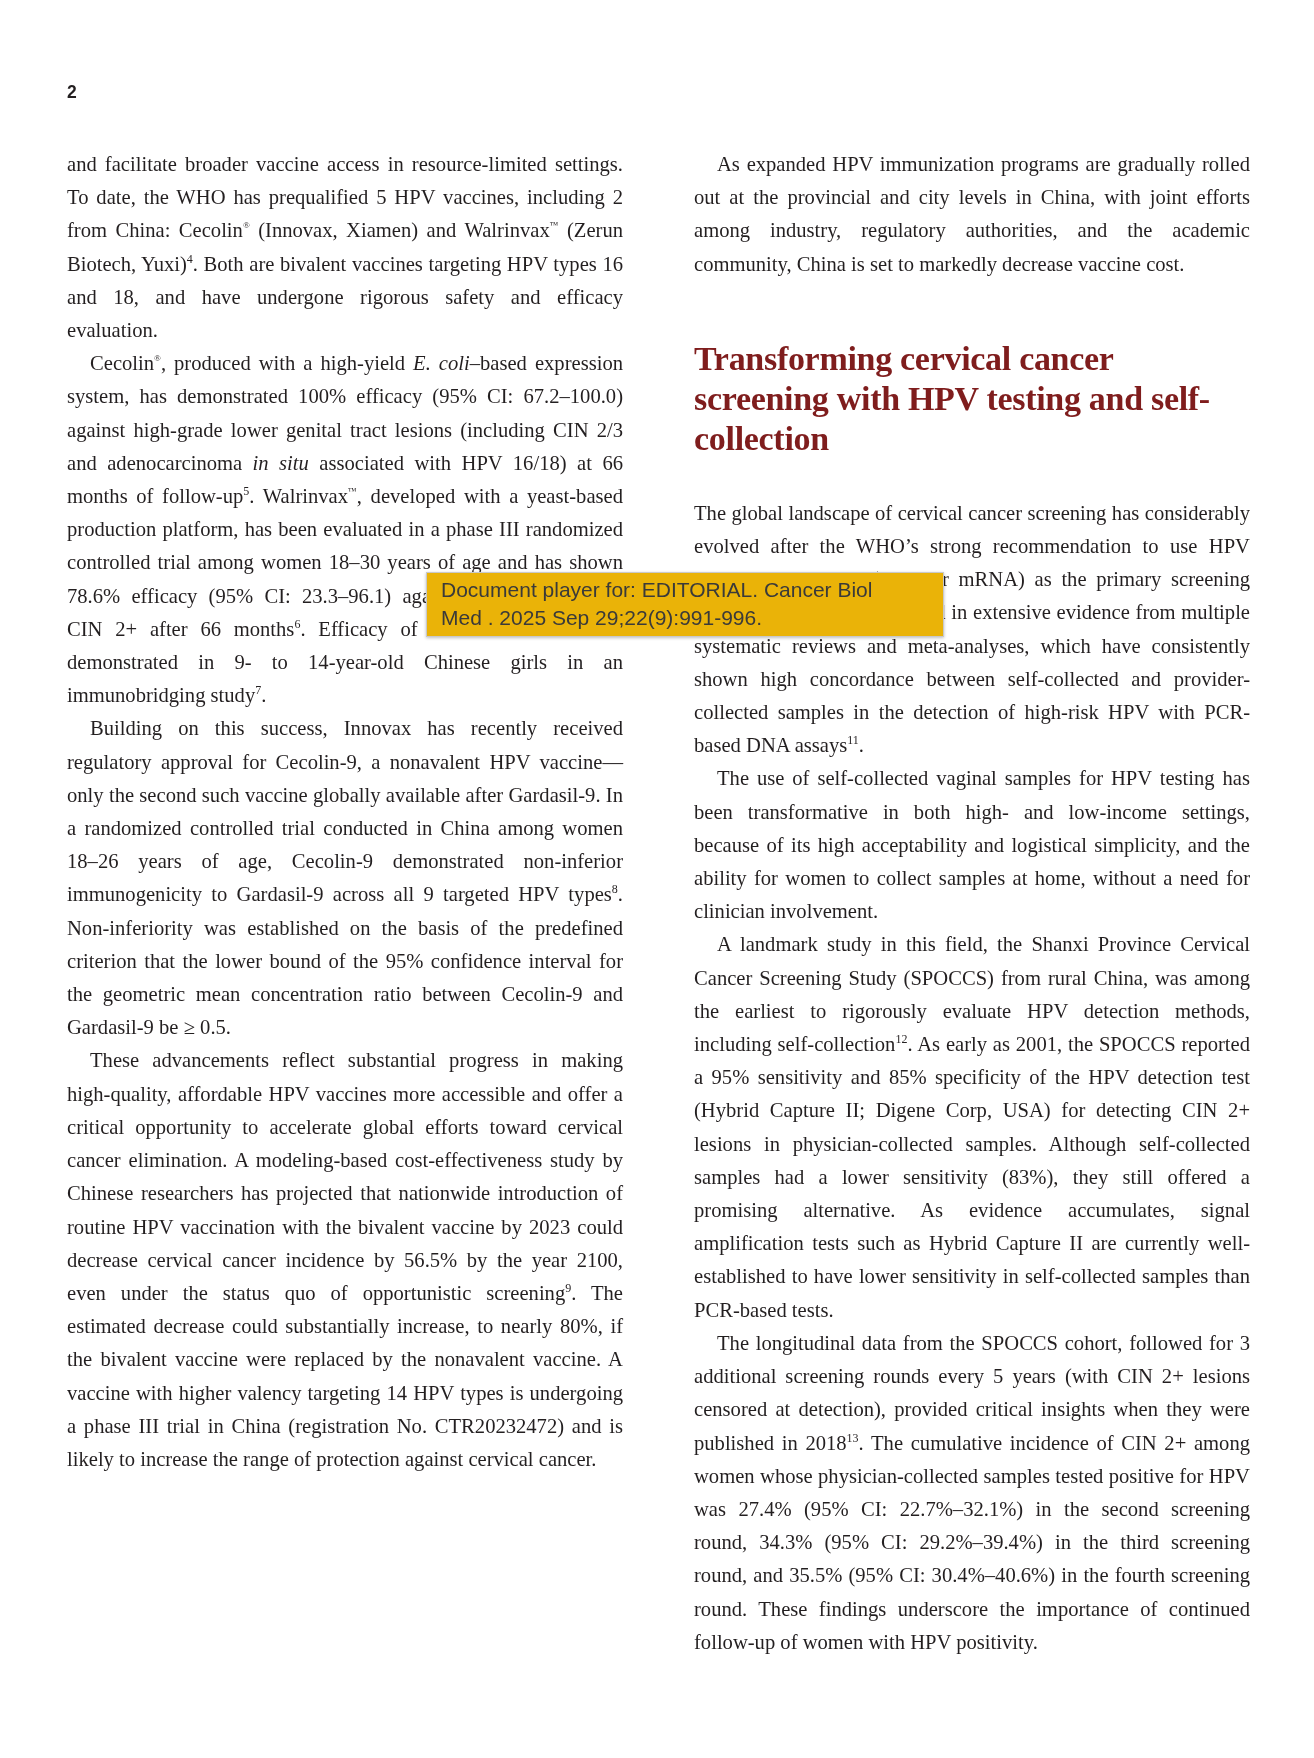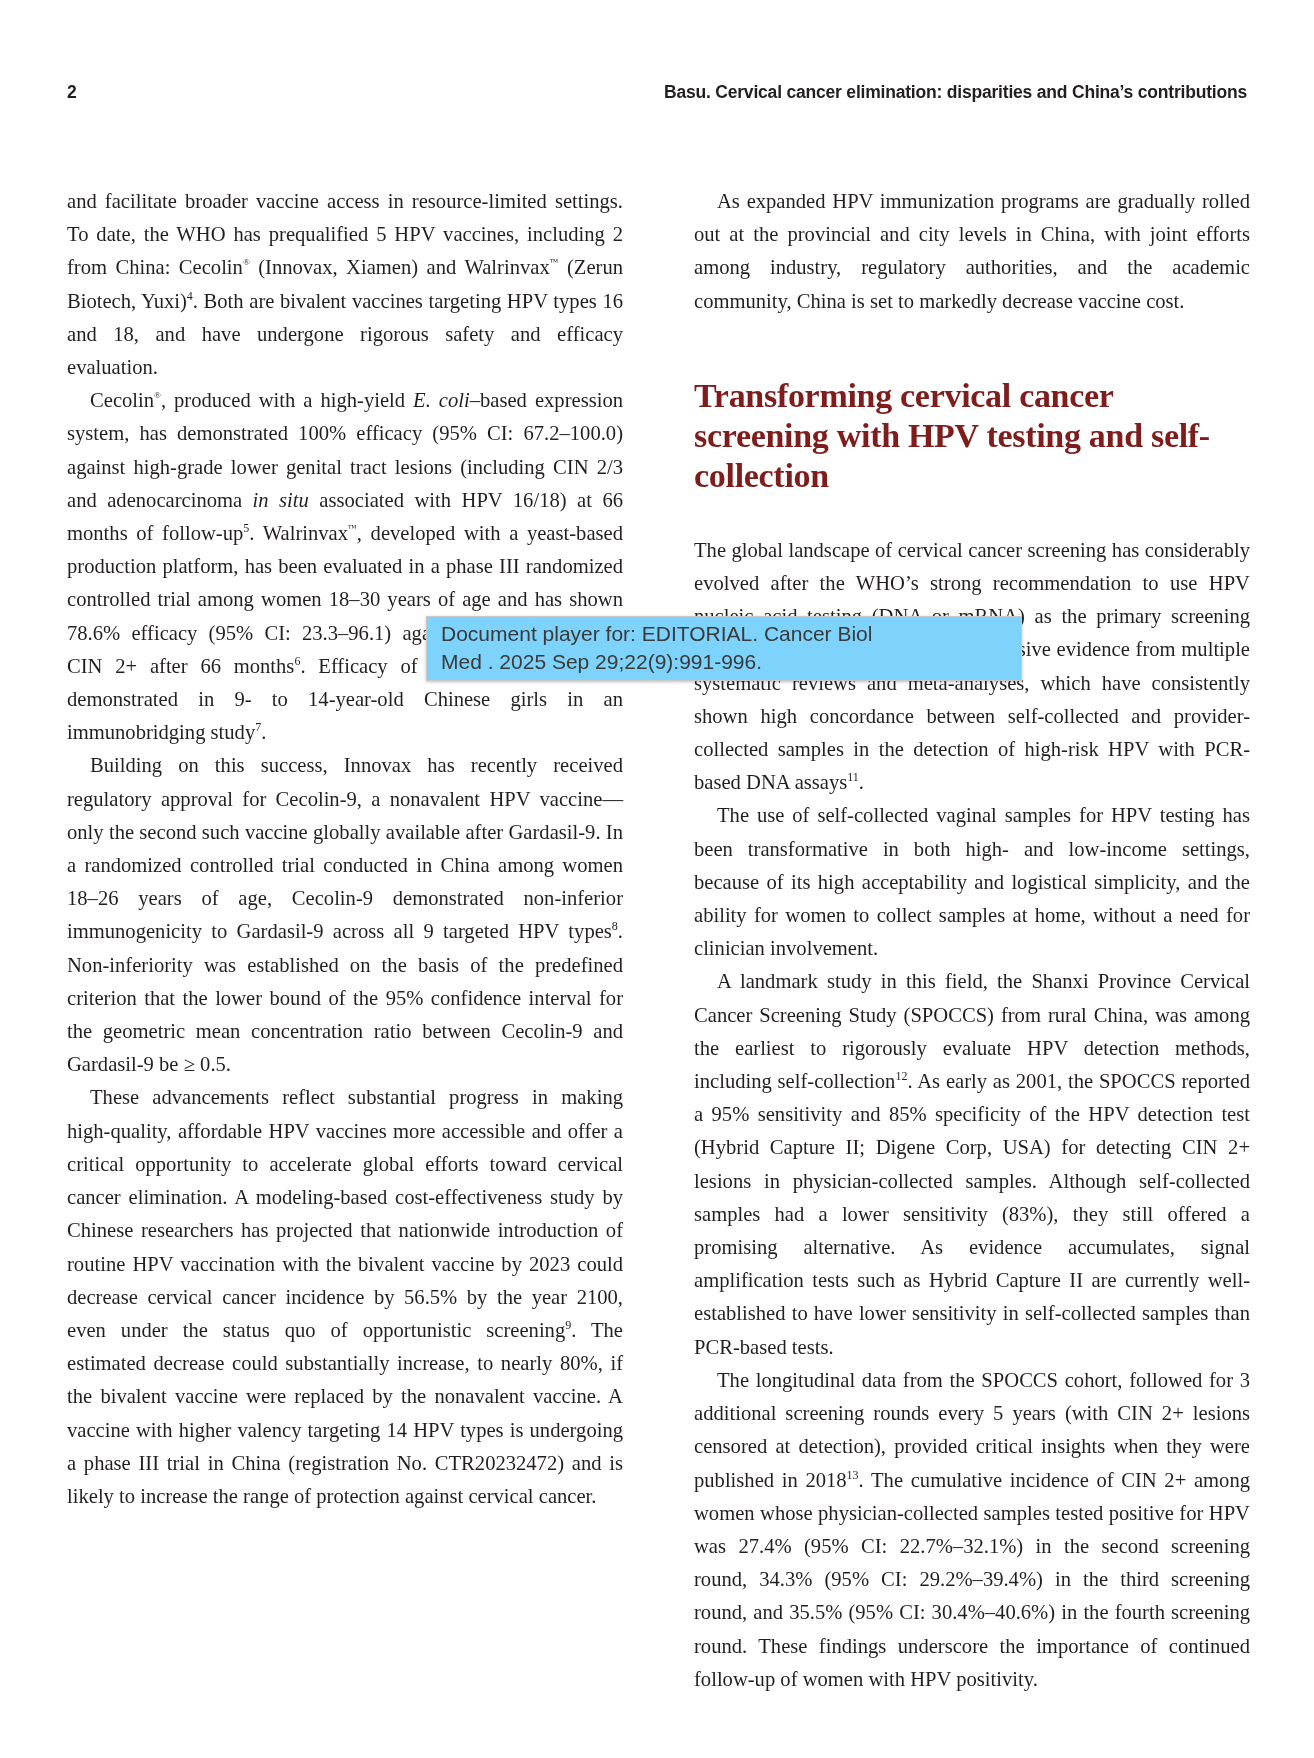--- a/index.html
+++ b/index.html
@@ -8,52 +8,51 @@
   .running-head {
     position: absolute; top: 82px; left: 67px; right: 67px; height: 26px;
     font-family: "Liberation Sans", sans-serif; font-weight: bold; font-size: 17.5px;
     letter-spacing: -0.2px; color: #231f20;
   }
   .running-head .page-num { position: absolute; left: 0; top: 0; }
   .running-head .short-title { position: absolute; right: 0; top: 0; }
   .col {
     position: absolute; top: 148px; width: 556px;
     font-family: "Liberation Serif", serif; font-size: 20.6px; line-height: 33.2px;
-    text-align: justify; hyphens: manual; color: #231f20; margin-top: 37px;
+    text-align: justify; hyphens: manual; color: #231f20;
   }
   .col-left { left: 67px; }
   .col-right { left: 694px; }
   .col p { margin: 0; text-indent: 0; }
   .col p.indent { text-indent: 23px; }
   .col p.noindent { text-indent: 0; }
   sup { font-size: 12px; line-height: 0; vertical-align: 8px; }
   sup.mark { font-size: 9px; vertical-align: 9px; }
   em { font-style: italic; }
   .section-heading {
     margin: 58px 0 38px 0;
     font-family: "Liberation Serif", serif; font-weight: bold;
     font-size: 34px; line-height: 40px; text-align: left; letter-spacing: -0.3px;
     color: #7f1d1d;
   }
   .tooltip {
-    position: absolute; left: 426px; top: 616px; width: 596px; height: 65px;
-    background: #7dd3fc; border: 1px solid #c9c9c9;
+    position: absolute; left: 426px; top: 572px; width: 518px; height: 65px;
+    background: #eab308; border: 1px solid #c9c9c9;
     box-shadow: 0 1px 3px rgba(0,0,0,0.25);
     font-family: "Liberation Sans", sans-serif; font-size: 21px; line-height: 28px;
     color: #3a3a3a; padding: 3px 0 0 14px; box-sizing: border-box;
   }
 </style>
 </head>
 <body>
 
 <div class="page">
 
   <div class="running-head">
     <span class="page-num">2</span>
-    <span class="short-title">Basu. Cervical cancer elimination: disparities and China’s contributions</span>
   </div>
 
   <div class="col col-left">
     <p class="noindent"><span>and facilitate broader vaccine access in resource-limited settings. To date, the WHO has prequalified 5 HPV vaccines, including 2 from China: Cecolin</span><sup class="mark">®</sup><span> (Innovax, Xiamen) and Walrinvax</span><sup class="mark">™</sup><span> (Zerun Biotech, Yuxi)</span><sup>4</sup><span>. Both are bivalent vaccines targeting HPV types 16 and 18, and have undergone rigorous safety and efficacy evaluation.</span></p>
 
     <p class="indent"><span>Cecolin</span><sup class="mark">®</sup><span>, produced with a high-yield </span><em>E. coli</em><span>–based expression system, has demonstrated 100% efficacy (95% CI: 67.2–100.0) against high-grade lower genital tract lesions (including CIN 2/3 and adenocarcinoma </span><em>in situ</em><span> associated with HPV 16/18) at 66 months of follow-up</span><sup>5</sup><span>. Walrinvax</span><sup class="mark">™</sup><span>, developed with a yeast-based production platform, has been evaluated in a phase III randomized controlled trial among women 18–30 years of age and has shown 78.6% efficacy (95% CI: 23.3–96.1) against HPV16/18-related CIN 2+ after 66 months</span><sup>6</sup><span>. Efficacy of the vaccine has been demonstrated in 9- to 14-year-old Chinese girls in an immunobridging study</span><sup>7</sup><span>.</span></p>
 
     <p class="indent"><span>Building on this success, Innovax has recently received regulatory approval for Cecolin-9, a nonavalent HPV vaccine—only the second such vaccine globally available after Gardasil-9. In a randomized controlled trial conducted in China among women 18–26 years of age, Cecolin-9 demonstrated non-inferior immunogenicity to Gardasil-9 across all 9 targeted HPV types</span><sup>8</sup><span>. Non-inferiority was established on the basis of the predefined criterion that the lower bound of the 95% confidence interval for the geometric mean concentration ratio between Cecolin-9 and Gardasil-9 be ≥ 0.5.</span></p>
 
 

